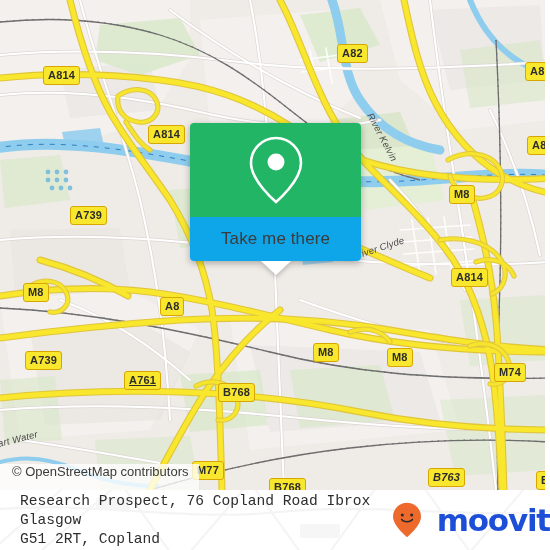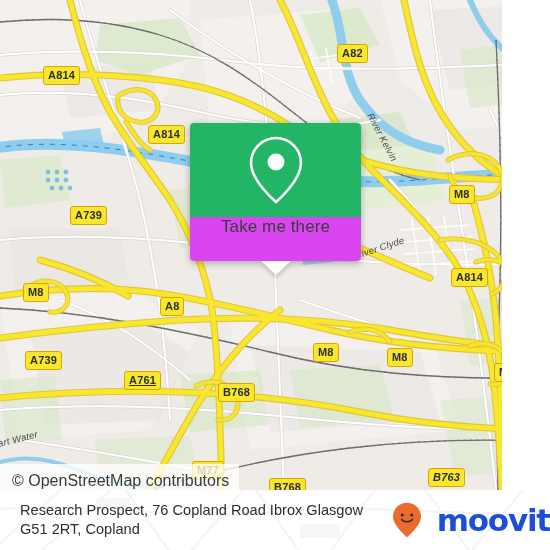--- a/index.html
+++ b/index.html
@@ -17,21 +17,21 @@
     width: 550px;
     height: 550px;
     overflow: hidden;
     background: #ffffff;
   }
 
   
   #map {
     position: absolute;
     left: 0; top: 0;
-    width: 502px;
+    width: 545px;
     height: 490px;
     overflow: hidden;
     background: #efebe7;
   }
   #map-svg { position: absolute; left: 0; top: 0; }
 
   
   .shield {
     position: absolute;
     background: #f8e72c;
@@ -75,22 +75,23 @@
     height: 94px;
     border-radius: 4px 4px 0 0;
     display: flex;
     align-items: center;
     justify-content: center;
   }
   #popup-foot {
     height: 44px;
     border-radius: 0 0 4px 4px;
     display: flex;
+    align-items: center;
     justify-content: center;
-    background: #d946ef;
+    background: #0ea5e9;
   }
   #popup-foot-label {
     font-size: 17px;
     color: #3c3c3c;
     font-family: "Liberation Sans", sans-serif;
     letter-spacing: .1px;
   }
   #popup-tail {
     position: absolute;
     left: 50%;
@@ -104,24 +105,24 @@
   }
 
   
   #attribution {
     position: absolute;
     left: 0;
     bottom: 0;
     height: 26px;
     padding: 0 10px 0 12px;
     display: flex;
-    align-items: flex-end;
+    align-items: flex-start;
     background: rgba(255,255,255,0.78);
     color: #3a3a3a;
-    font-size: 16px;
+    font-size: 13px;
     font-family: "Liberation Sans", sans-serif;
   }
 
   
   #footer {
     position: absolute;
     left: 0;
     top: 490px;
     width: 550px;
     height: 60px;
@@ -136,21 +137,21 @@
     width: 550px; height: 60px;
     opacity: .5;
   }
   #footer-text {
     position: relative;
     margin-left: 20px;
     width: 392px;
     color: #2e2e2e;
     font-size: 14.6px;
     line-height: 19px;
-    font-family: Liberation Sans, sans-serif;
+    font-family: Liberation Mono, monospace;
   }
   #moovit-logo {
     position: relative;
     display: flex;
     align-items: center;
     margin-left: 2px;
   }
   #moovit-wordmark {
     font-family: "DejaVu Sans", sans-serif;
     font-weight: bold;

